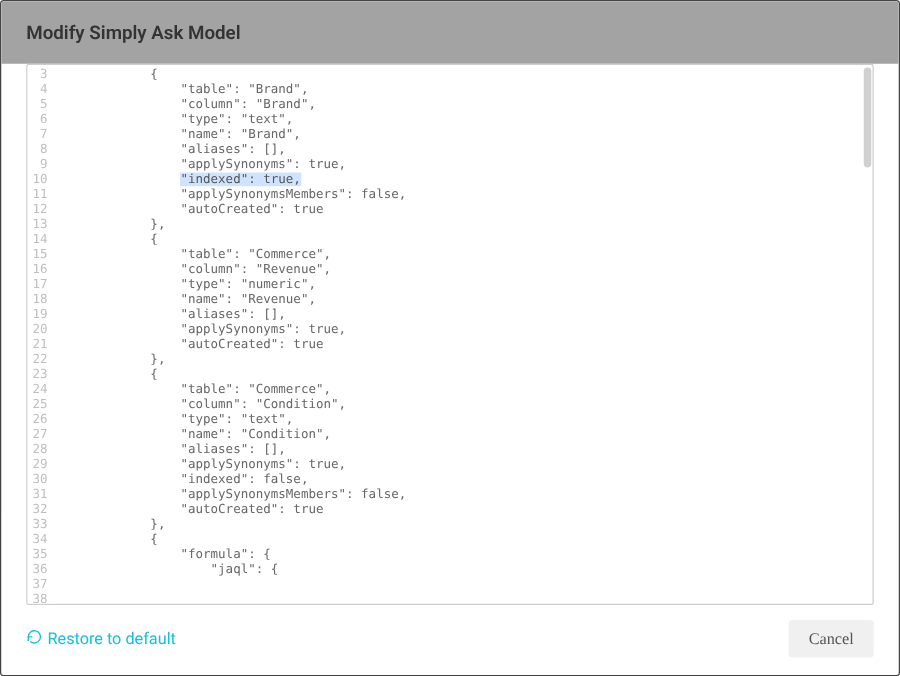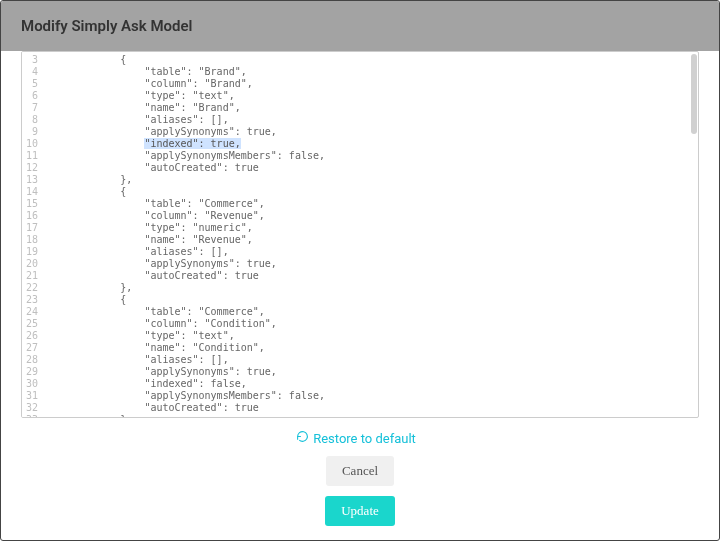--- a/index.html
+++ b/index.html
@@ -99,22 +99,20 @@
     width: 6px;
     height: 80px;
     background: #d0d0d0;
     border-radius: 3px;
   }
   .modal-footer {
     display: flex;
     justify-content: space-between;
     align-items: center;
     padding: 12px 20px 14px 20px;
-    gap: 10px;
-    flex-direction: column;
   }
   .restore-link {
     color: #15c0d9;
     font-size: 13px;
     cursor: pointer;
     margin-right: 8px;
     display: inline-flex;
     align-items: center;
     gap: 4px;
   }
@@ -201,15 +199,14 @@
     <span class="restore-link">
       <span>
         <svg width="13" height="13" viewBox="0 0 24 24" fill="none" stroke="#15c0d9" stroke-width="2">
           <path d="M3 12a9 9 0 1 1 3 6.7"></path>
           <polyline points="3 18 3 12 9 12"></polyline>
         </svg>
       </span>
       <span>Restore to default</span>
     </span>
     <button class="btn btn-cancel">Cancel</button>
-    <button class="btn btn-update">Update</button>
   </div>
 </div>
 
 </body></html>

